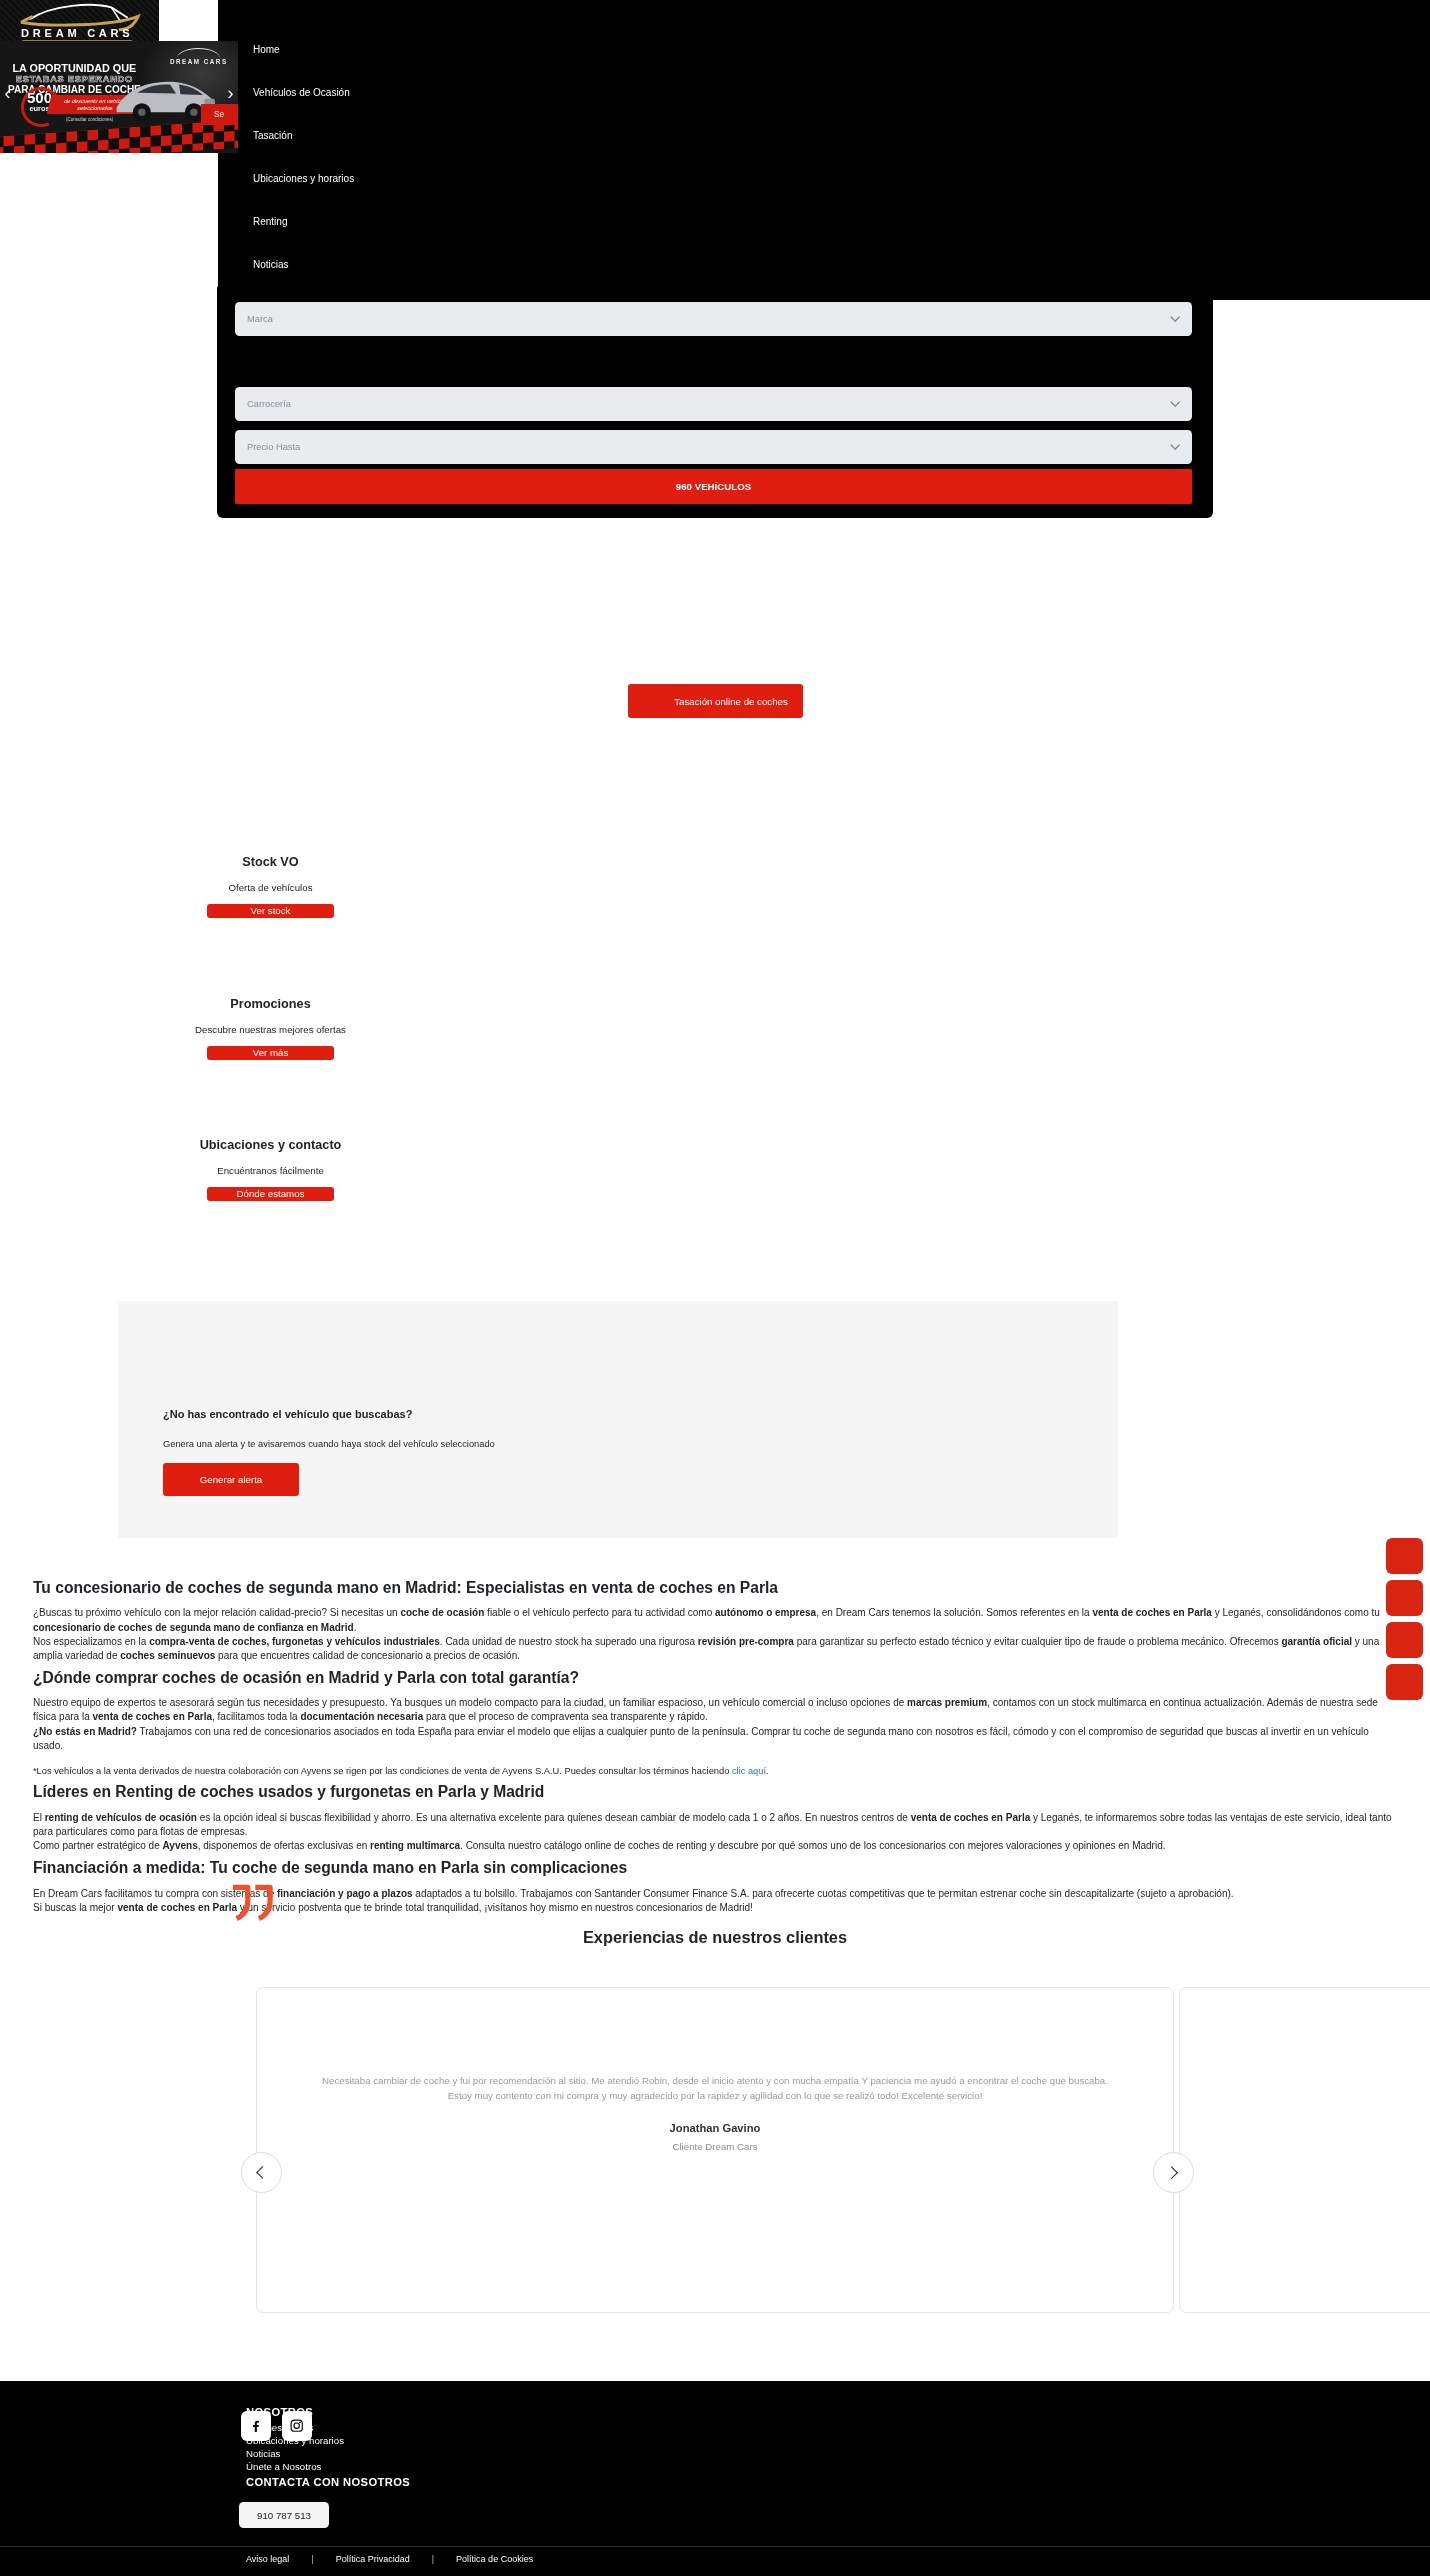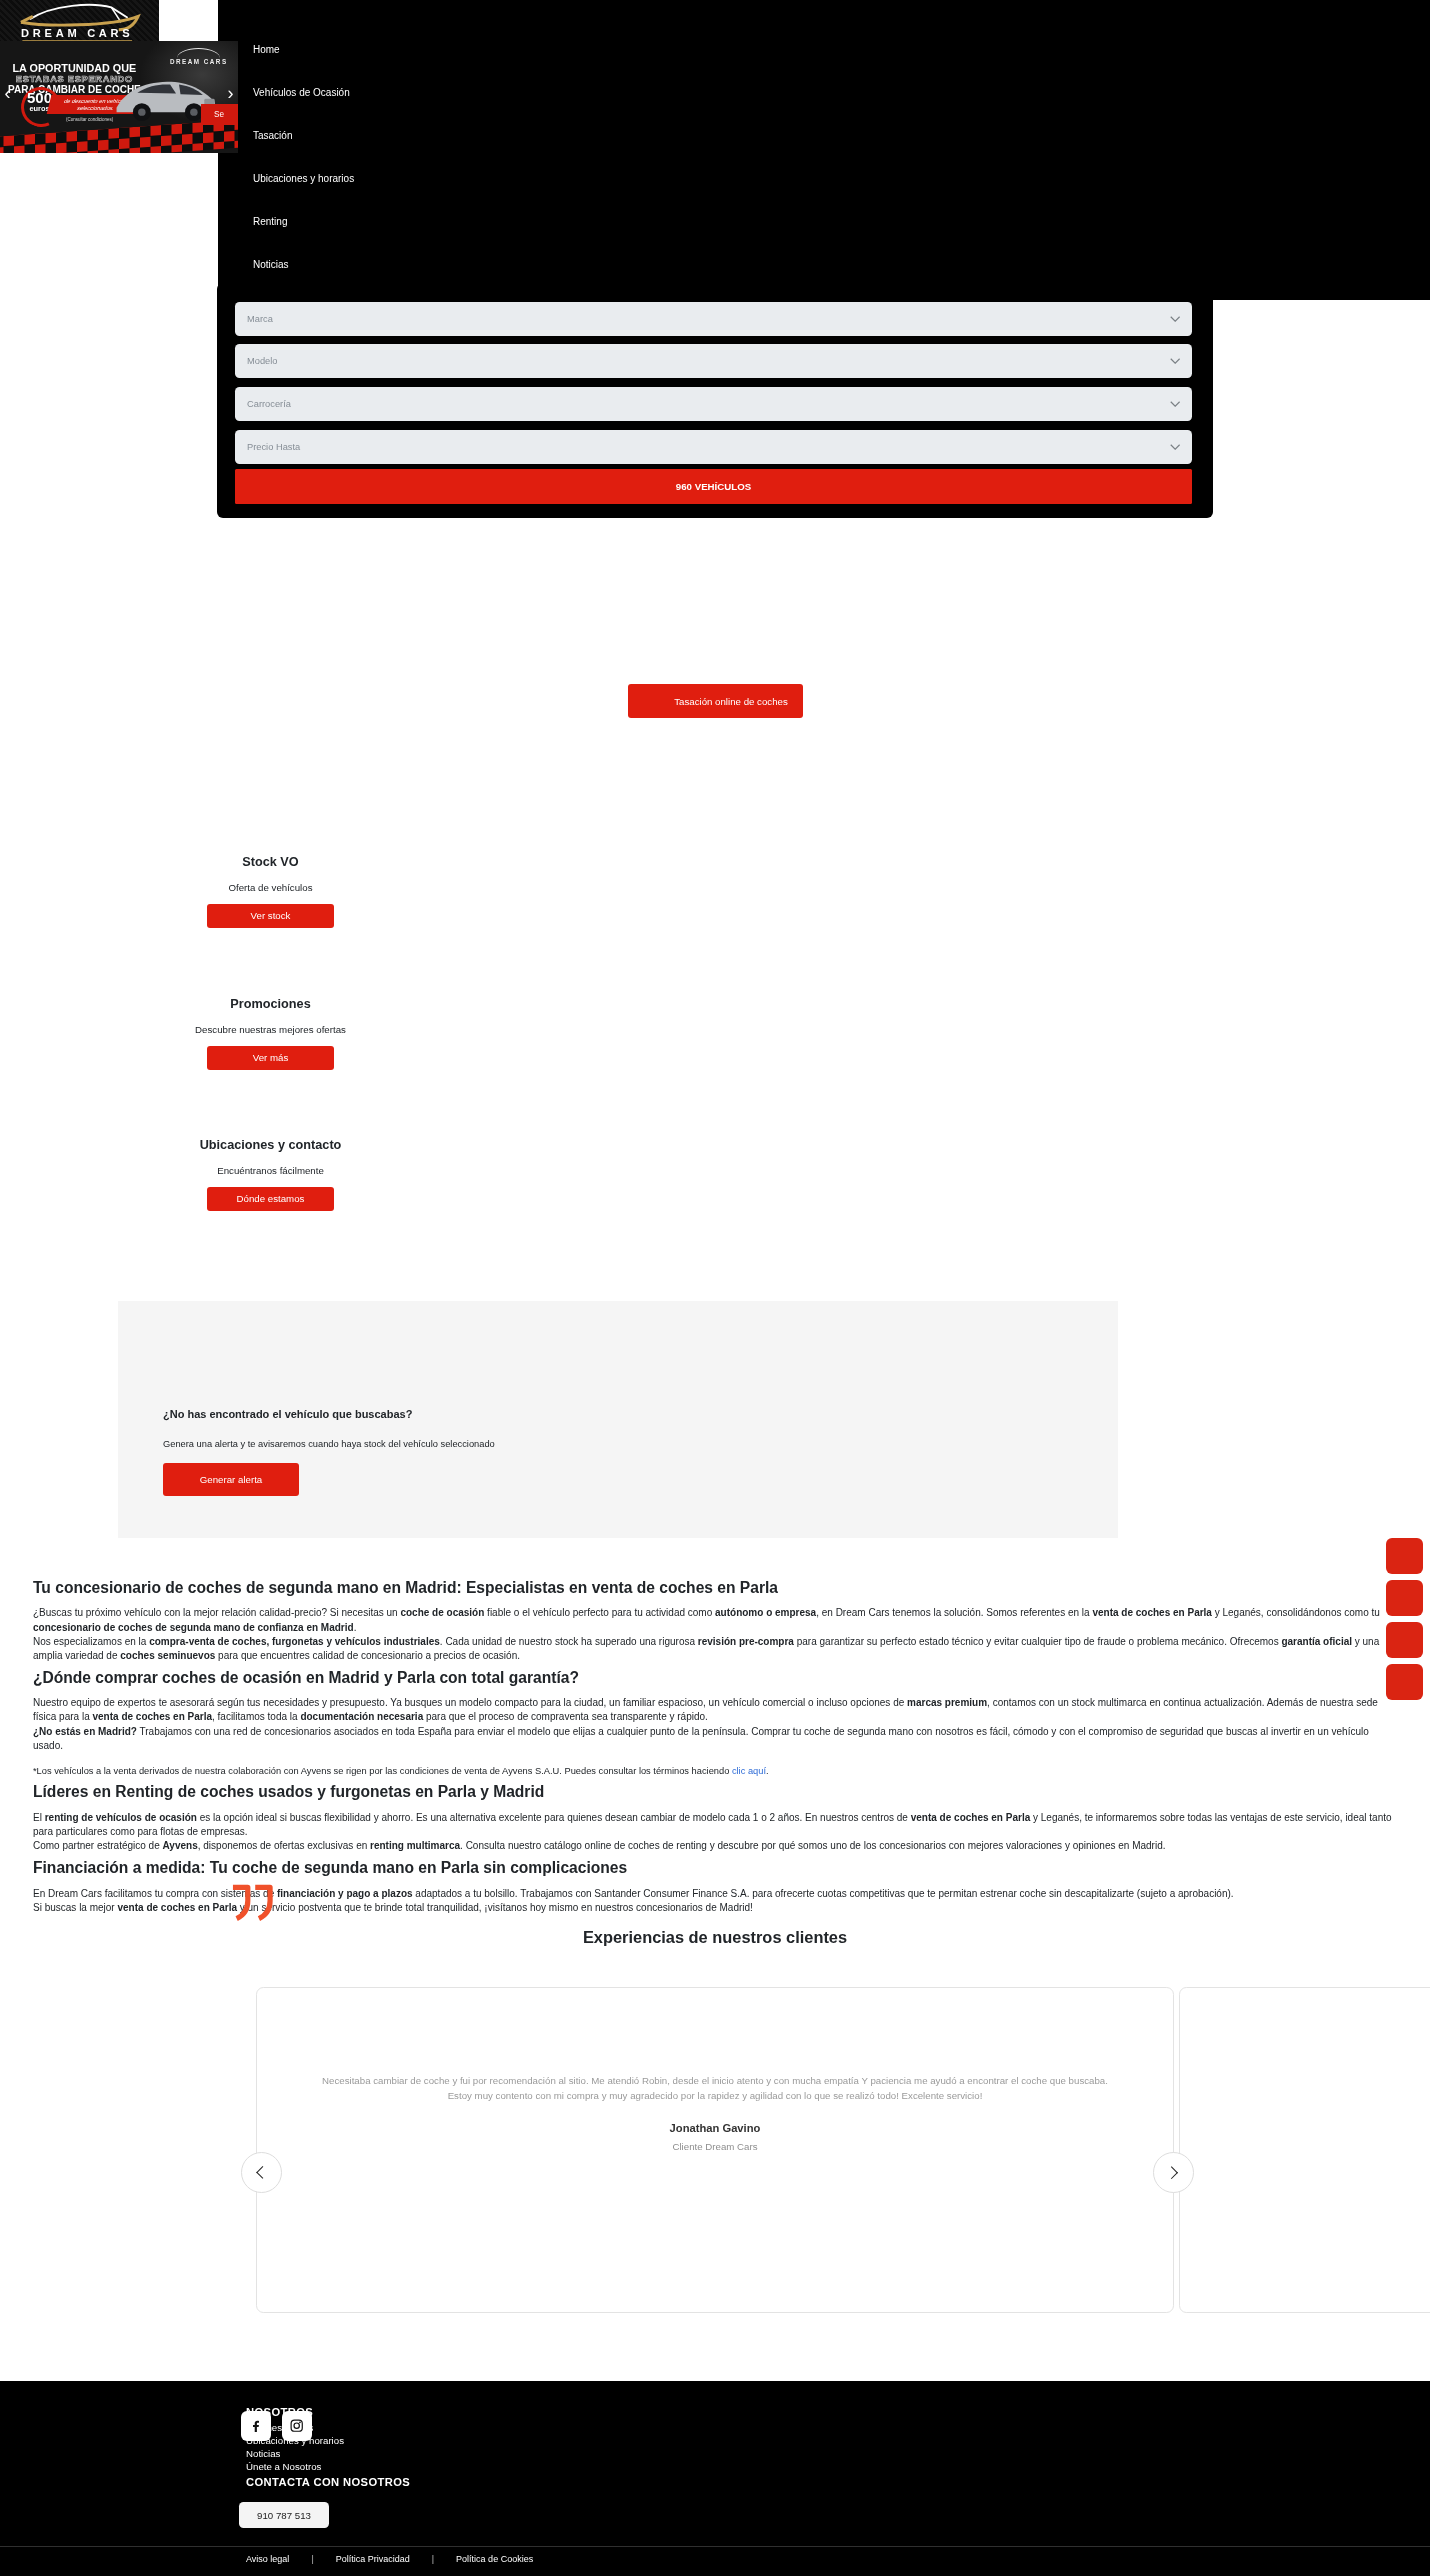--- a/index.html
+++ b/index.html
@@ -58,21 +58,21 @@
 
   
   .red-btn{background:#e01e0f;border:0;border-radius:3px;color:#fff;font-size:9.7px;cursor:pointer;
        font-family:inherit;display:flex;align-items:center;justify-content:center;}
   .tasacion{left:628px;top:684px;width:175px;height:34px;padding-left:37px;}
 
   
   .promo{left:181px;width:179px;text-align:center;}
   .promo .p-title{font-size:12.7px;font-weight:bold;margin:6px 0 13.4px;}
   .promo .p-sub{font-size:9.7px;margin:0 0 10.4px;}
-  .promo .red-btn{width:127px;height:24px;margin:0 auto;text-align:right;}
+  .promo .red-btn{width:127px;height:14px;margin:0 auto;text-align:right;}
 
   
   .alert-box{left:118px;top:1301px;width:1000px;height:237px;background:#f5f5f5;box-sizing:border-box;
        padding:107px 0 0 45px;}
   .alert-title{font-size:11px;font-weight:bold;margin:0 0 19.4px;}
   .alert-sub{font-size:9.3px;margin:0 0 13.4px;}
   .alert-btn{width:136px;height:33px;}
 
   
   .seo{left:33px;top:1578px;width:1365px;}
@@ -183,26 +183,20 @@
   </div>
 
   <div class="abs search-panel" id="search-panel">
     <button class="search-btn">960 VEHÍCULOS</button>
   <div class="sel" style="top: 18.6px;">
         <span>Marca</span>
         <svg width="10.4" height="6" viewBox="0 0 14 8">
           <polyline points="1,1 7,7 13,1" fill="none" stroke="#7a8085" stroke-width="1.6"></polyline>
         </svg>
       </div>
-      <div class="sel" style="top: 61px;">
-        <span>Modelo</span>
-        <svg width="10.4" height="6" viewBox="0 0 14 8">
-          <polyline points="1,1 7,7 13,1" fill="none" stroke="#7a8085" stroke-width="1.6"></polyline>
-        </svg>
-      </div>
       <div class="sel" style="top: 104px;">
         <span>Carrocería</span>
         <svg width="10.4" height="6" viewBox="0 0 14 8">
           <polyline points="1,1 7,7 13,1" fill="none" stroke="#7a8085" stroke-width="1.6"></polyline>
         </svg>
       </div>
       <div class="sel" style="top: 147px;">
         <span>Precio Hasta</span>
         <svg width="10.4" height="6" viewBox="0 0 14 8">
           <polyline points="1,1 7,7 13,1" fill="none" stroke="#7a8085" stroke-width="1.6"></polyline>

